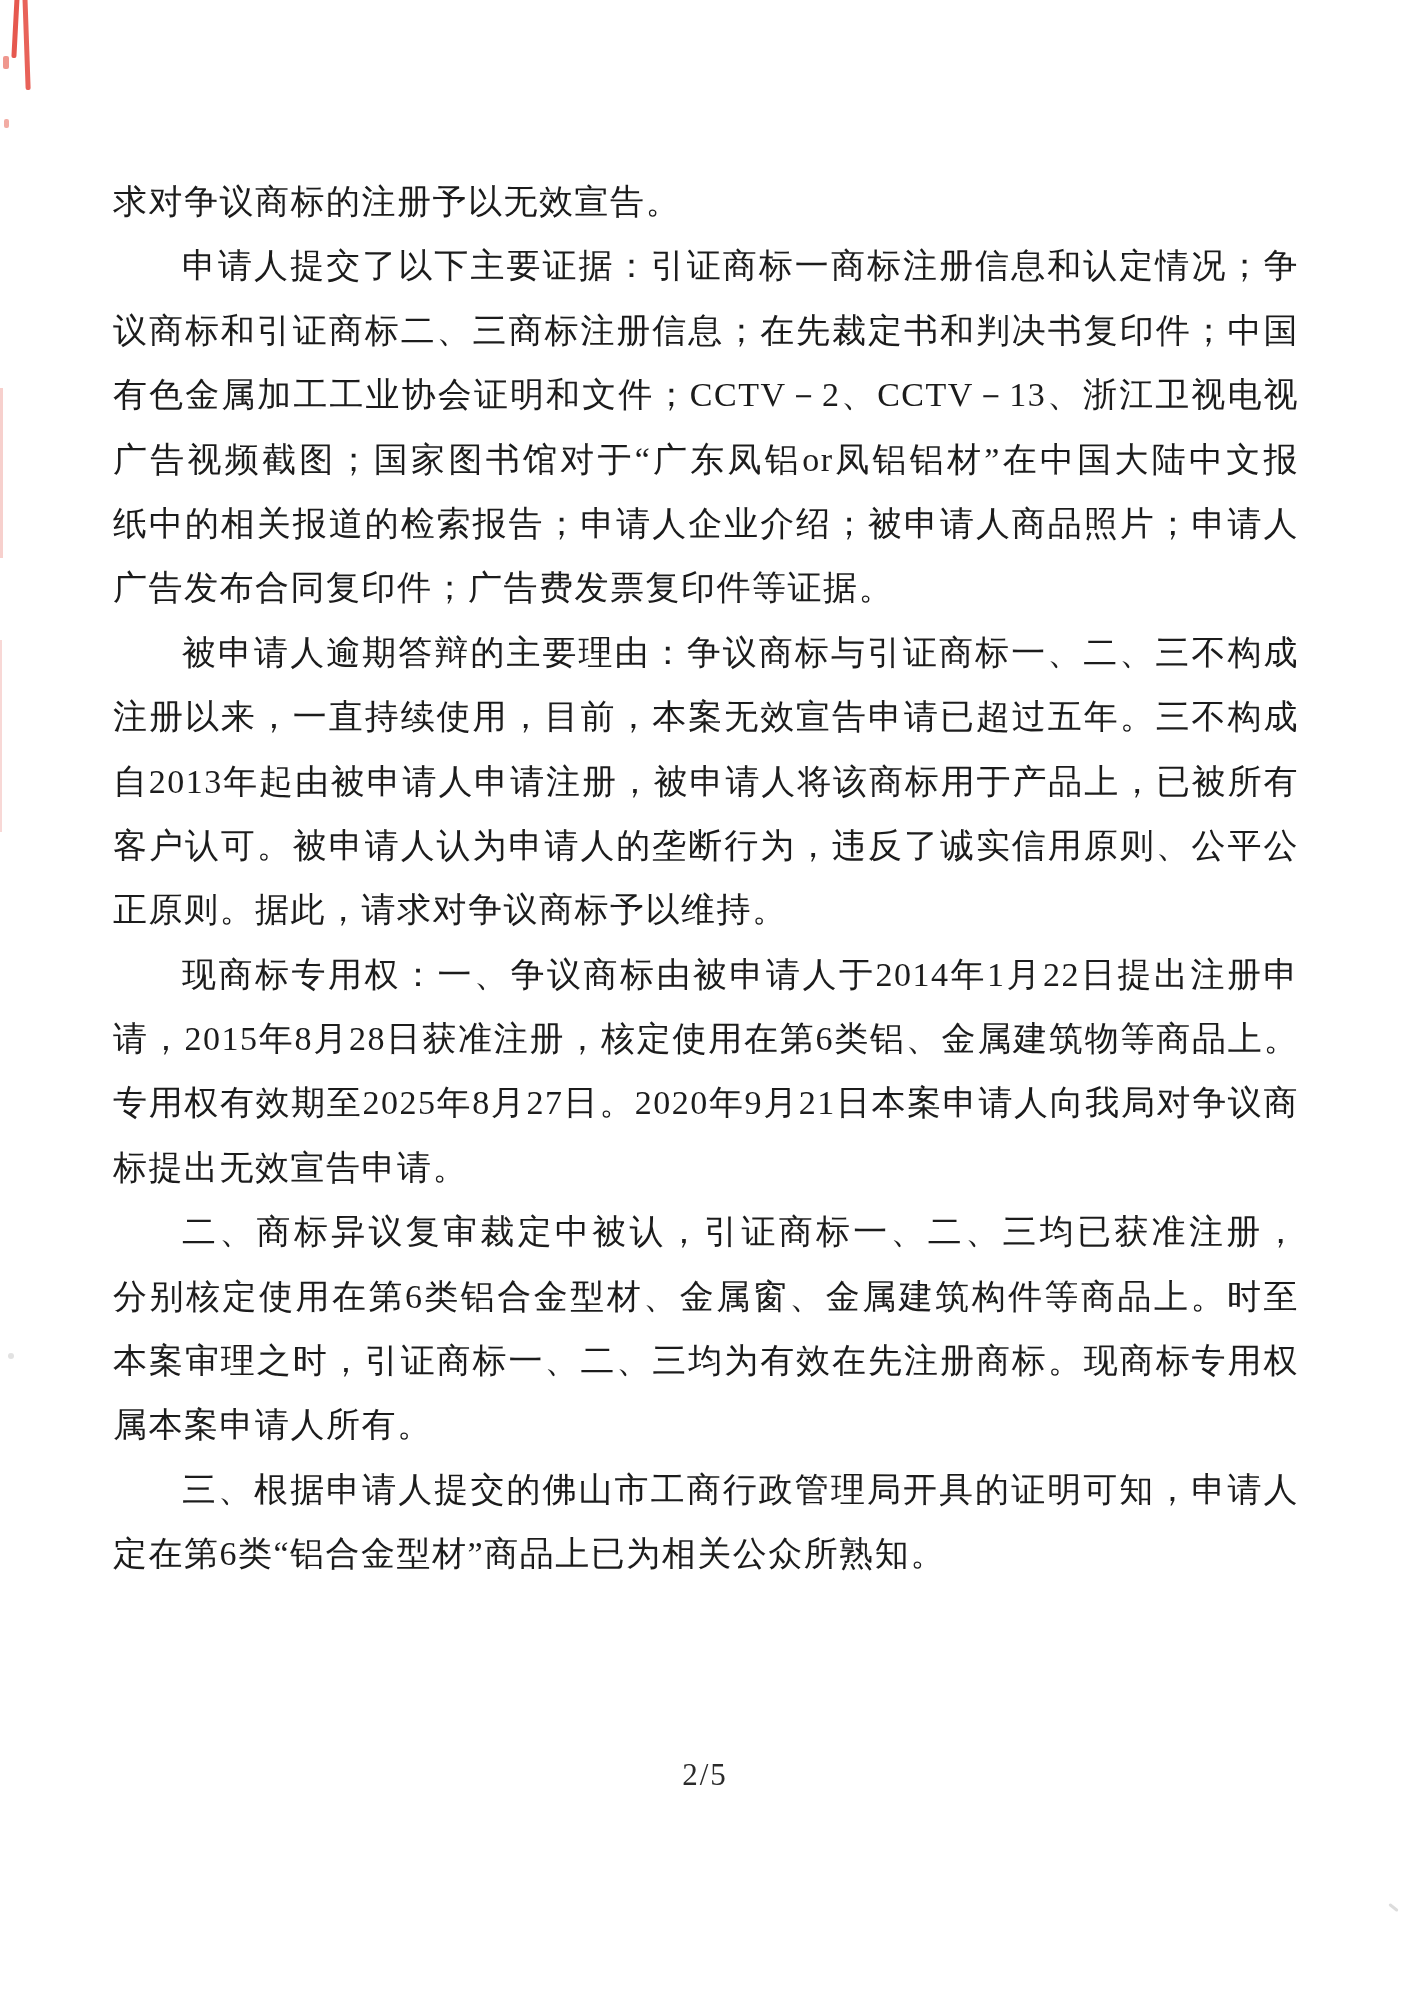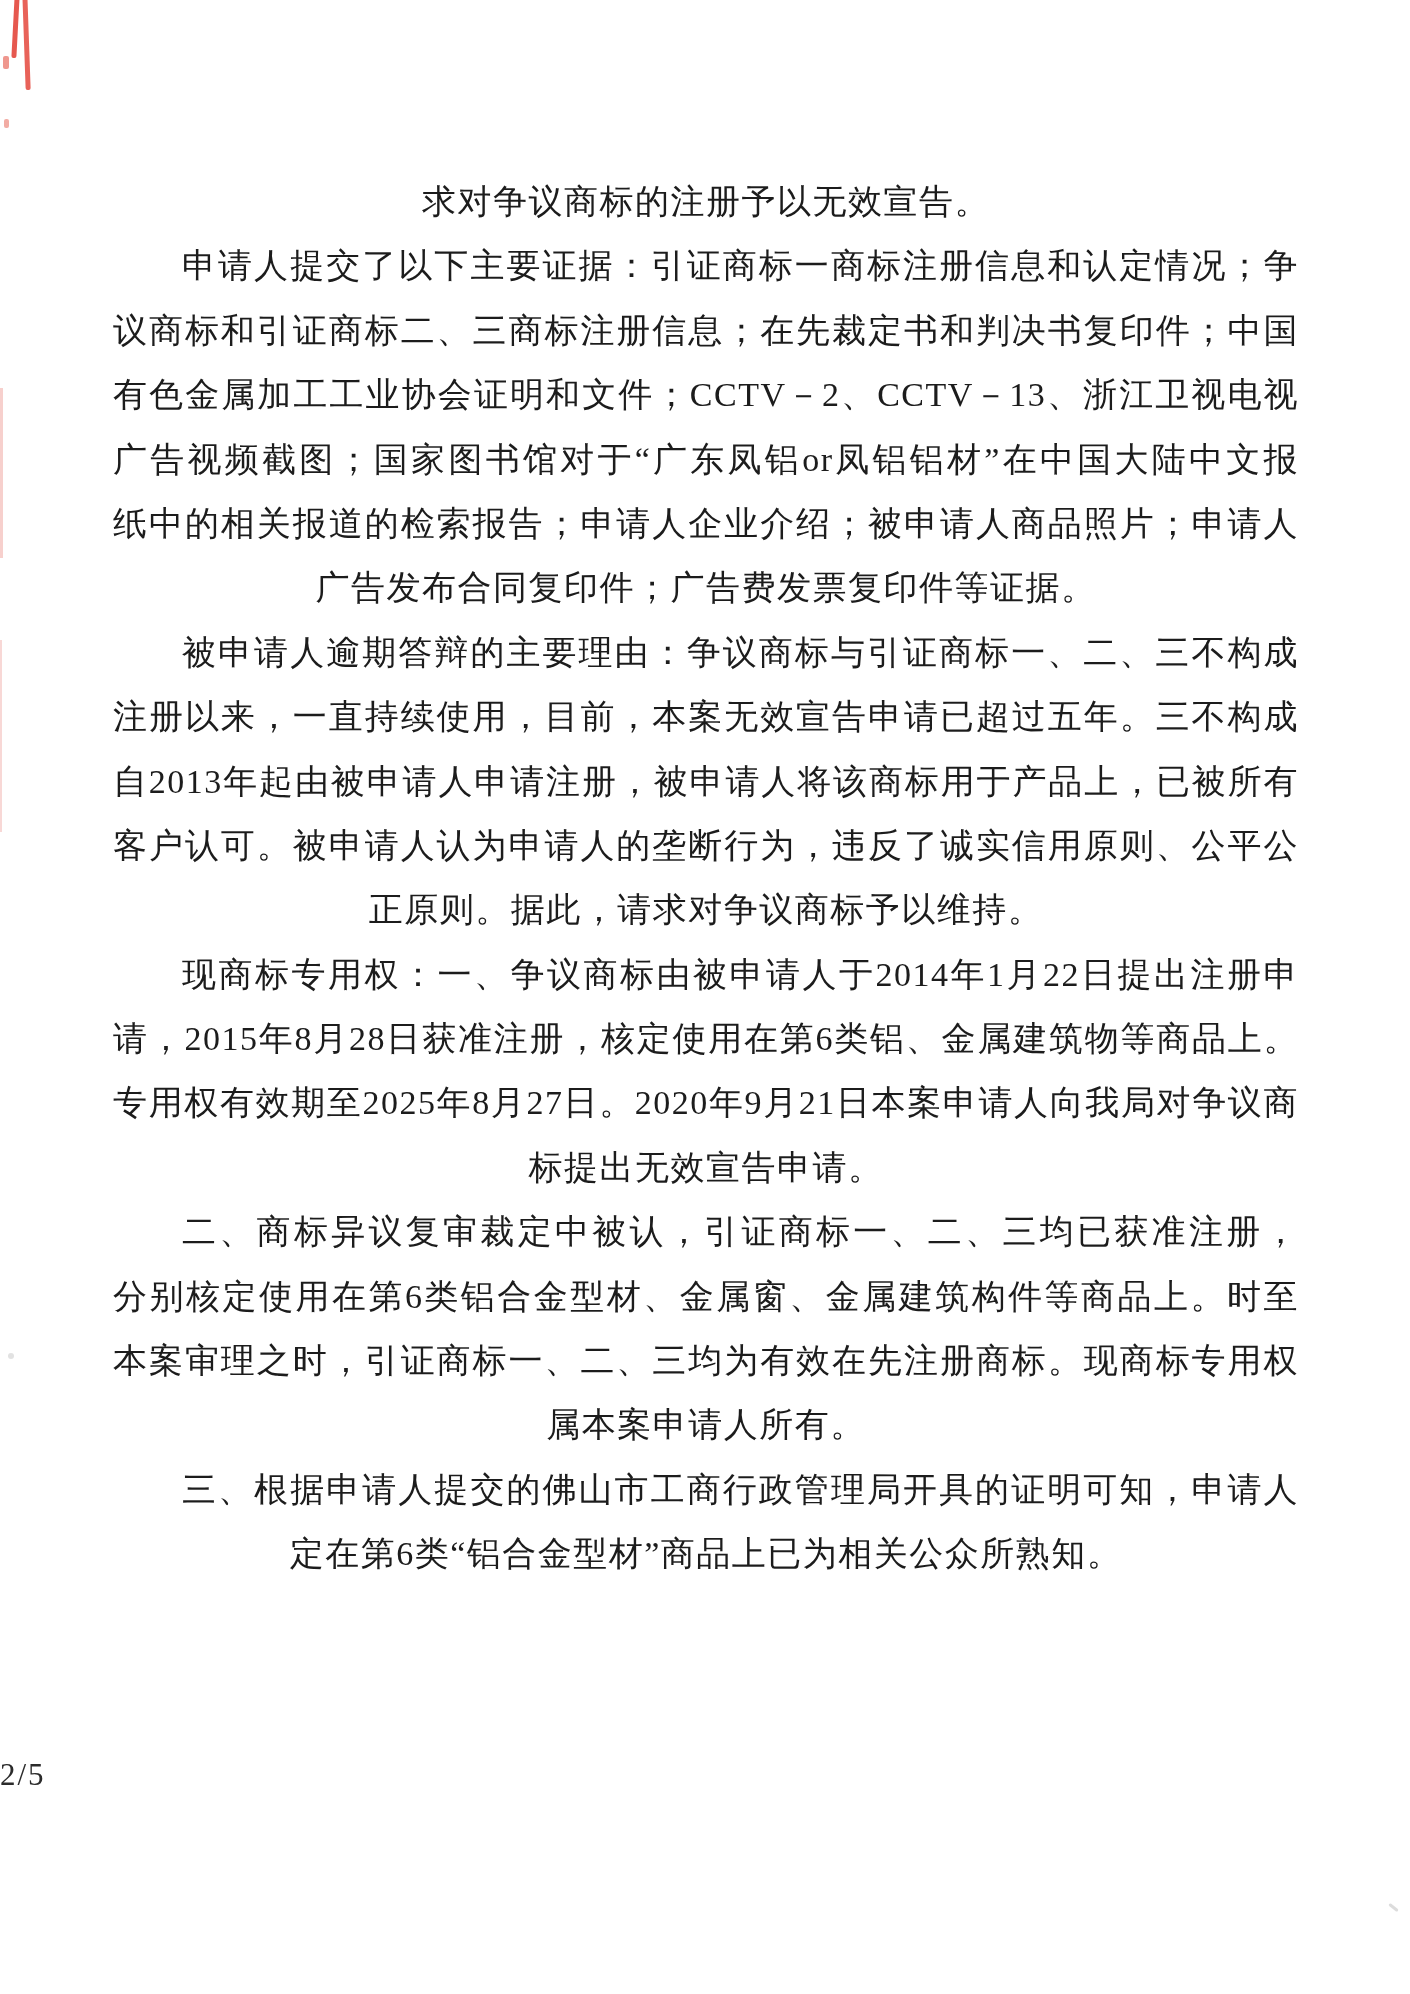--- a/index.html
+++ b/index.html
@@ -23,36 +23,36 @@
     top: 170px;
     width: 1186px;
     font-size: 34px;
     line-height: 64.4px;
     color: #1c1c1c;
     -webkit-font-smoothing: antialiased;
   }
   .line {
     height: 64.4px;
     letter-spacing: 1.5px;
-    text-align: center;
+    text-align: left;
     white-space: normal;
   }
   .line.justify {
     text-align: justify;
     text-align-last: justify;
     text-justify: inter-character;
   }
   .line.indent { text-indent: 69px; }
 
   
   .footer {
     position: absolute;
     left: 0; right: 0;
     top: 1757px;
-    text-align: left;
+    text-align: center;
     font-size: 31px;
     letter-spacing: 2px;
     color: #2b2b2b;
   }
 
   
   .artifact { position: absolute; pointer-events: none; }
   .red-stroke-a { left: 13px; top: -4px; width: 5px;  height: 62px; transform: rotate(3deg);  opacity: .85; border-radius: 2px; }
   .red-stroke-b { left: 24px; top: -6px; width: 5px;  height: 96px; transform: rotate(-2deg); opacity: .8;  border-radius: 2px; }
   .red-dash-c   { left: 3px;  top: 56px;  width: 6px; height: 13px; opacity: .75; border-radius: 2px; }

